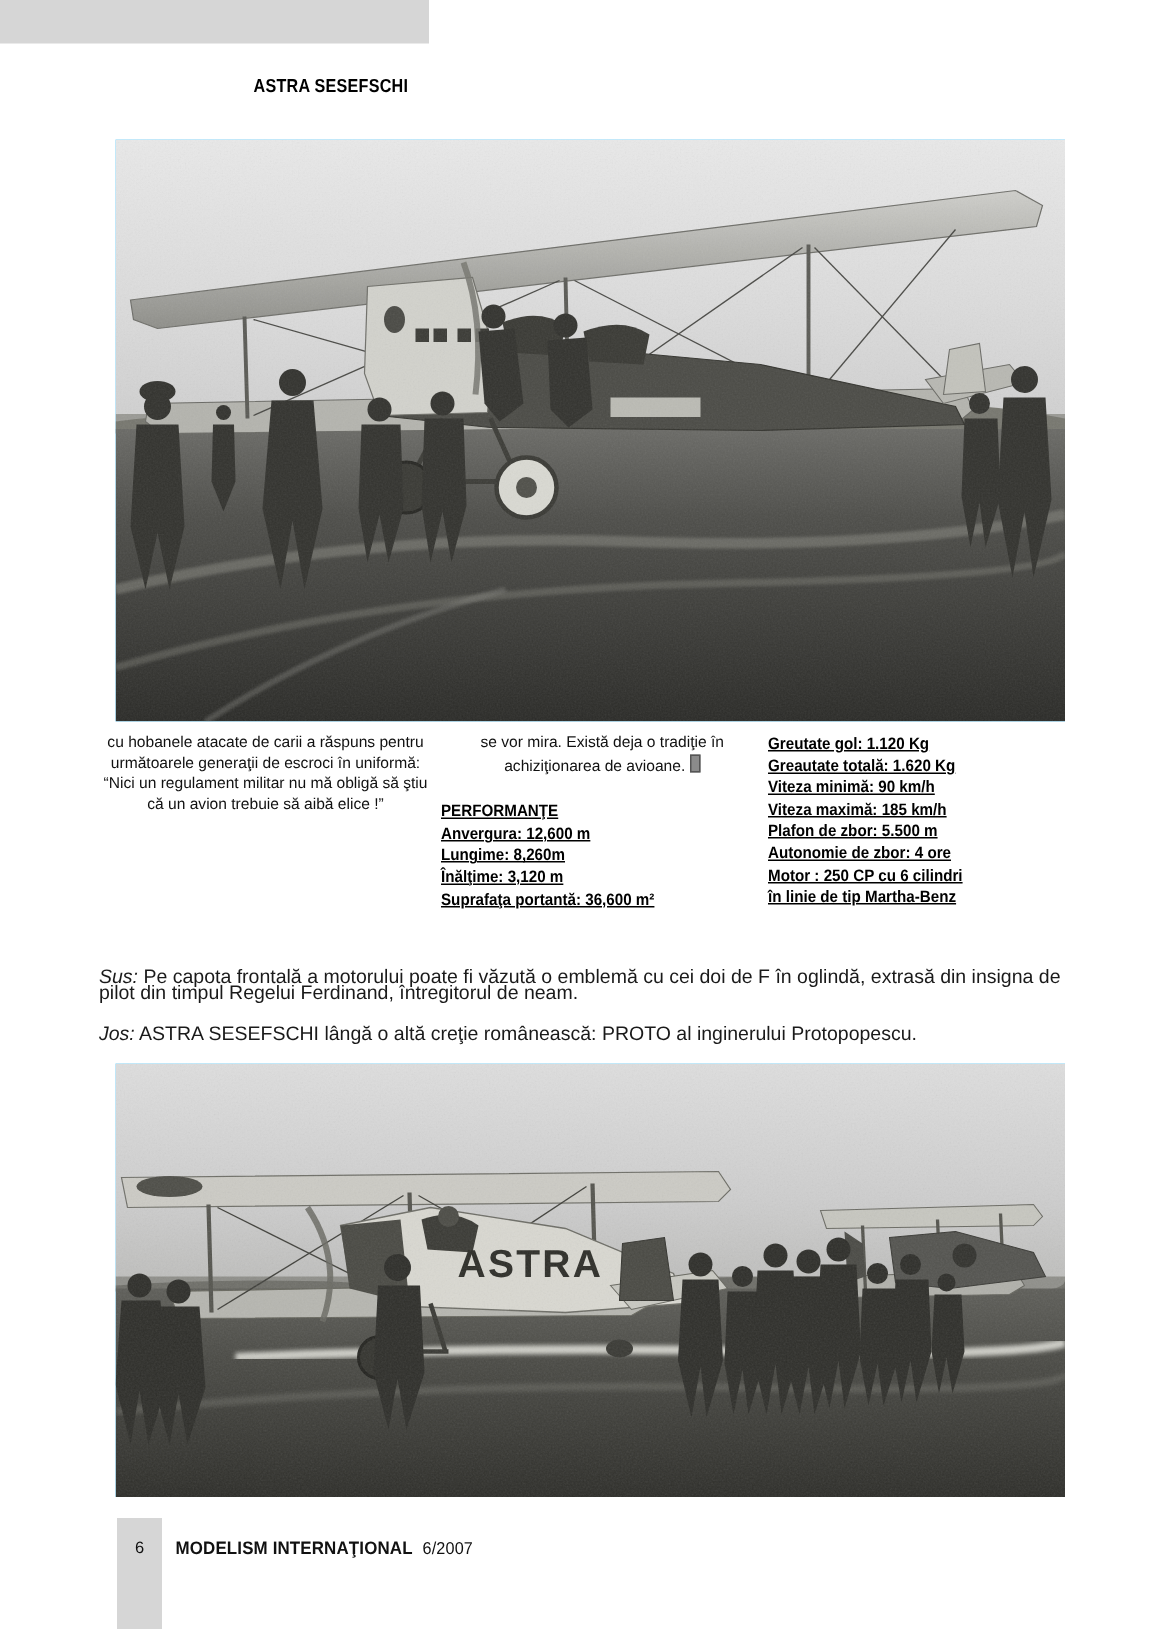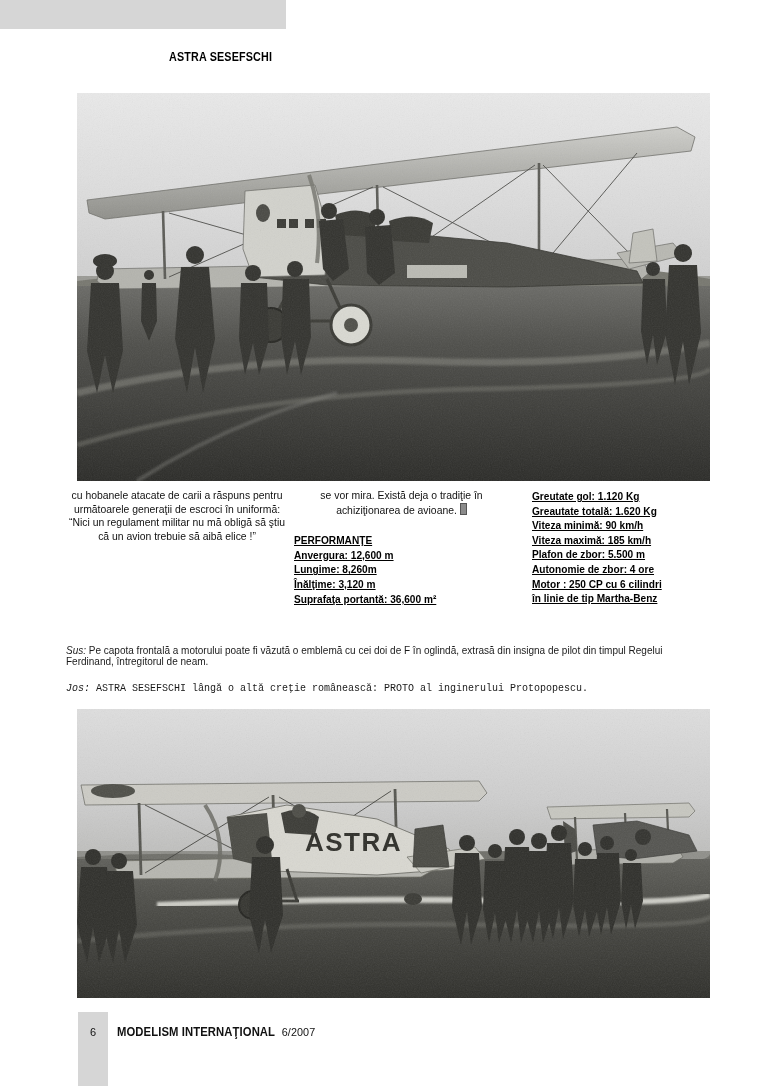--- a/index.html
+++ b/index.html
@@ -60,21 +60,21 @@
     height: 135px;
   }
   .col {
     position: absolute;
     top: 0;
     font-size: 10.4px;
     line-height: 13.6px;
   }
   .col-1 { left: 0px;   width: 222px; text-align: justify; }
   .col-2 { left: 228px; width: 215px; }
-  .col-3 { left: 466px; width: 194px; }
+  .col-3 { left: 446px; width: 194px; }
 
   .col p { margin: 0; text-align: center; }
   .col-1 p.indent { text-indent: 13px; }
 
   .endmark {
     display: inline-block;
     width: 5px; height: 10px;
     background: #8b8b8b;
     border: 1px solid #555;
     vertical-align: -1px;
@@ -94,26 +94,26 @@
     white-space: nowrap;
     color: #000;
   }
   .spec-gap { height: 16px; }
 
   
   .caption {
     position: absolute;
     left: 66px;
     width: 644px;
-    font-size: 10px;
+    font-size: 13px;
     line-height: 11.4px;
     color: #1a1a1a;
   }
   .caption-sus { top: 645px; }
-  .caption-jos { top: 683px; font-family: Liberation Mono, monospace; }
+  .caption-jos { top: 683px; }
   .caption .lead { font-style: italic; font-weight: normal; }
 
   
   .footer-box {
     position: absolute;
     left: 78px; top: 1012px;
     width: 30px; height: 74px;
     background: #d6d6d6;
   }
   .footer-pageno {

